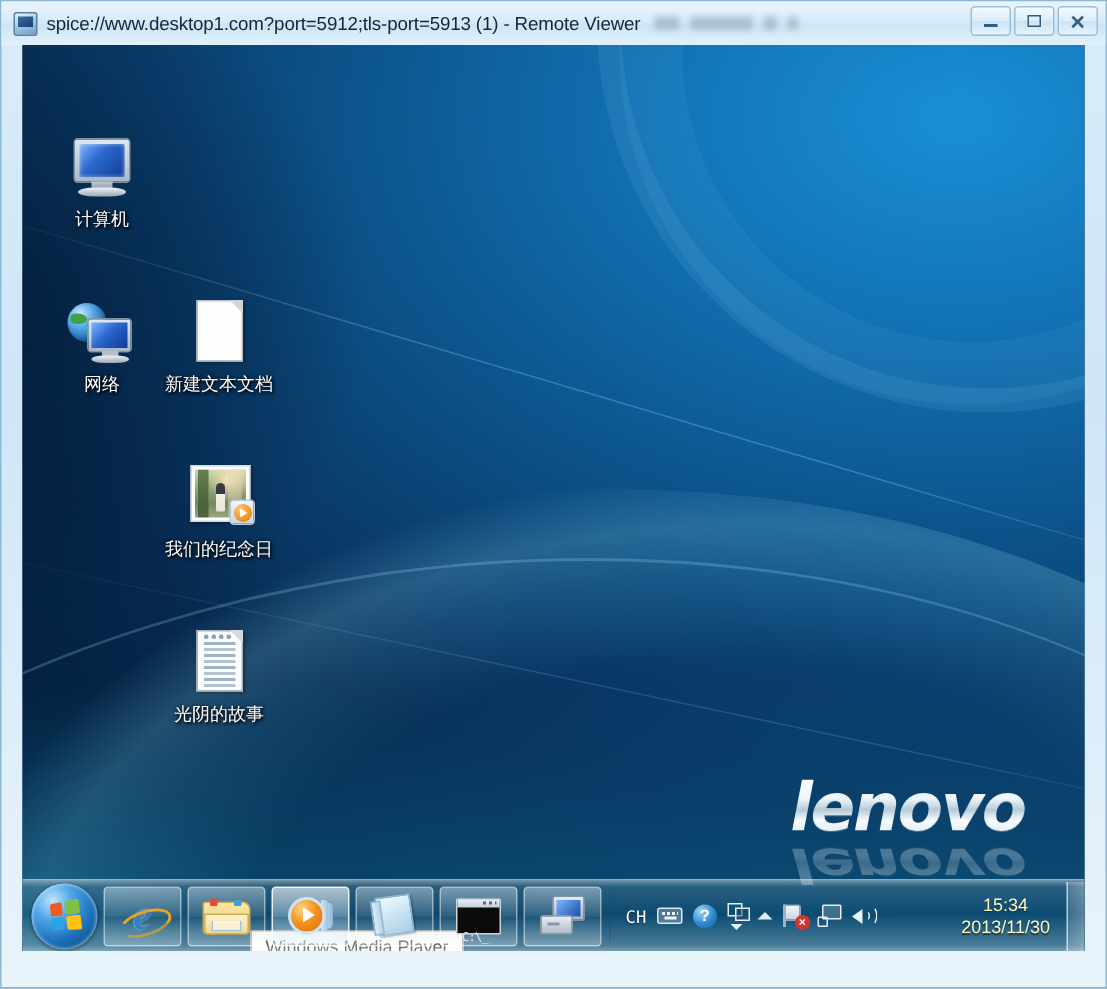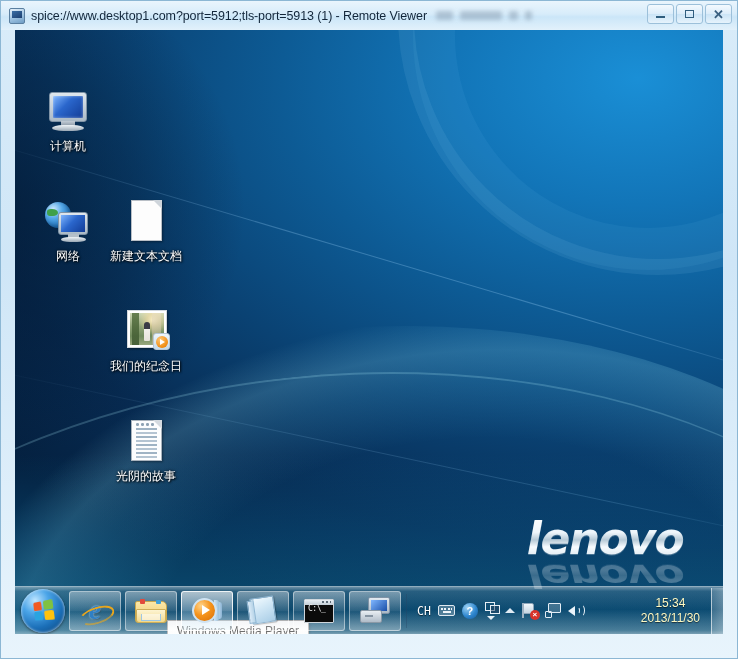--- a/index.html
+++ b/index.html
@@ -413,21 +413,21 @@
     background: linear-gradient(90deg,#dcecf8,#b7d4e8); border:1px solid #8fb6d2; }
 
   
   .ico-cmd { width:30px; height:24px; position:relative;
     background:#0b0b0b; border:1px solid #cfd6dc; border-radius:1px; }
   .ico-cmd .tbar { position:absolute; left:0; right:0; top:0; height:5px;
     background: linear-gradient(180deg,#e8eef3,#c4ced7); }
   .ico-cmd .tbar::after { content:""; position:absolute; right:2px; top:1px;
     width:9px; height:2px;
     background: repeating-linear-gradient(90deg,#5c6b78 0 2px, transparent 2px 4px); }
-  .ico-cmd .txt { position:absolute; left:3px; top:4px;
+  .ico-cmd .txt { position:absolute; left:3px; top:20px;
     font-family:"DejaVu Sans Mono", monospace; font-size:8px; color:#e8e8e8; letter-spacing:-.5px; }
 
   
   .ico-rv { width:30px; height:27px; position:relative; }
   .ico-rv .mon { position:absolute; left:8px; top:0px; width:22px; height:17px;
     border-radius:2px; border:1px solid #7f93a6; padding:2px;
     background: linear-gradient(180deg,#e2eaf1,#a9b8c5); }
   .ico-rv .mon .scr { width:100%; height:100%;
     background: linear-gradient(135deg,#7fb6ff,#1a4fa8); }
   .ico-rv .box { position:absolute; left:0px; top:13px; width:22px; height:13px;

